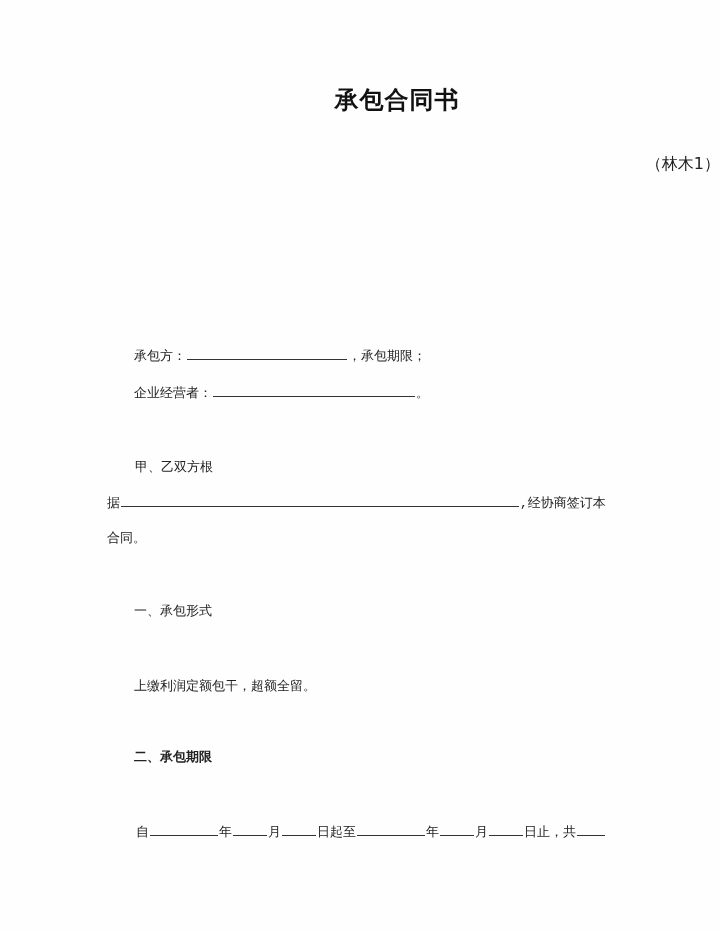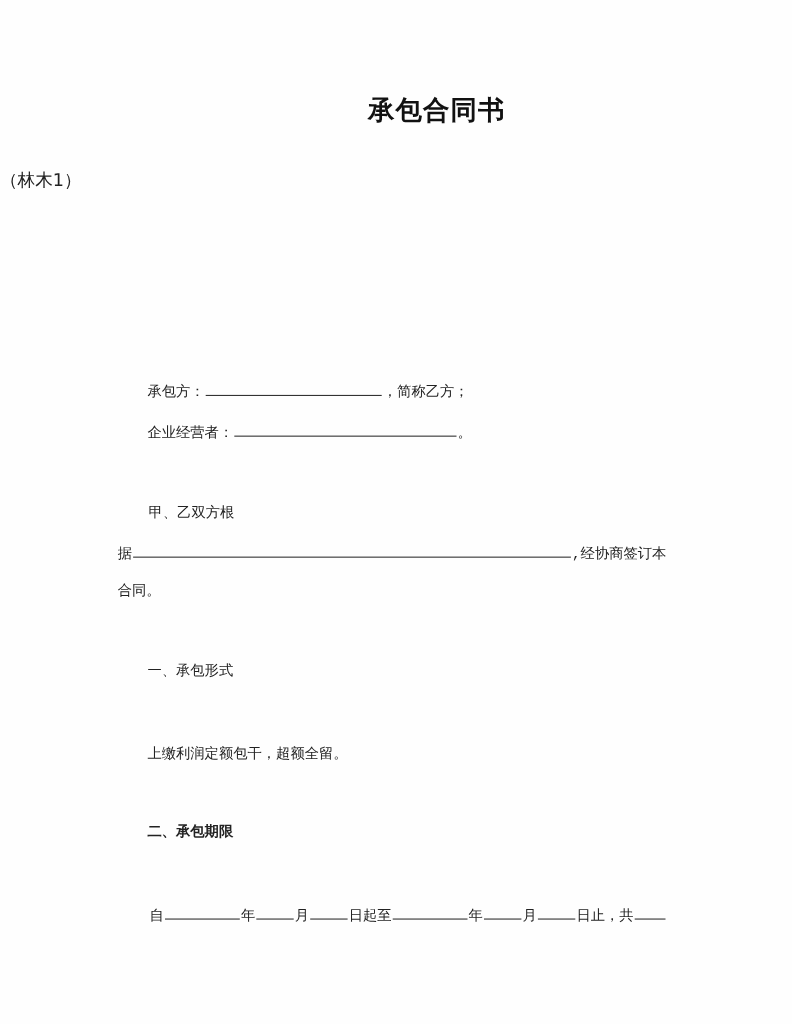--- a/index.html
+++ b/index.html
@@ -29,21 +29,21 @@
       font-size: 24px;
       font-weight: bold;
       letter-spacing: 1px;
       color: #111;
       padding-left: 37px;
     }
     .subtitle {
       position: absolute;
       left: 0; width: 720px;
       top: 154px;
-      text-align: left;
+      text-align: right;
       font-size: 16px;
       color: #222;
     }
     .line {
       position: absolute;
       font-size: 13px;
       line-height: 18px;
       white-space: nowrap;
       color: #222;
     }
@@ -58,21 +58,21 @@
 </head>
 <body>
 
 <div class="page">
 
   <div class="title">承包合同书</div>
   <div class="subtitle">（林木1）</div>
 
 
   <div class="line" style="left:134px; top:346px;">
-    <span>承包方：</span><span class="blank" style="width:160px;"></span><span>，简称乙方；</span>
+    <span>承包方：</span><span class="blank" style="width:160px;"></span><span>，承包期限；</span>
   </div>
 
   <div class="line" style="left:134px; top:383px;">
     <span>企业经营者：</span><span class="blank" style="width:202px;"></span><span>。</span>
   </div>
 
   <div class="line" style="left:135px; top:458px;">甲、乙双方根</div>
 
   <div class="line" style="left:107px; top:493px;font-family:Liberation Mono, monospace;">
     <span>据</span><span class="blank" style="width:398px;"></span><span>,经协商签订本</span>

